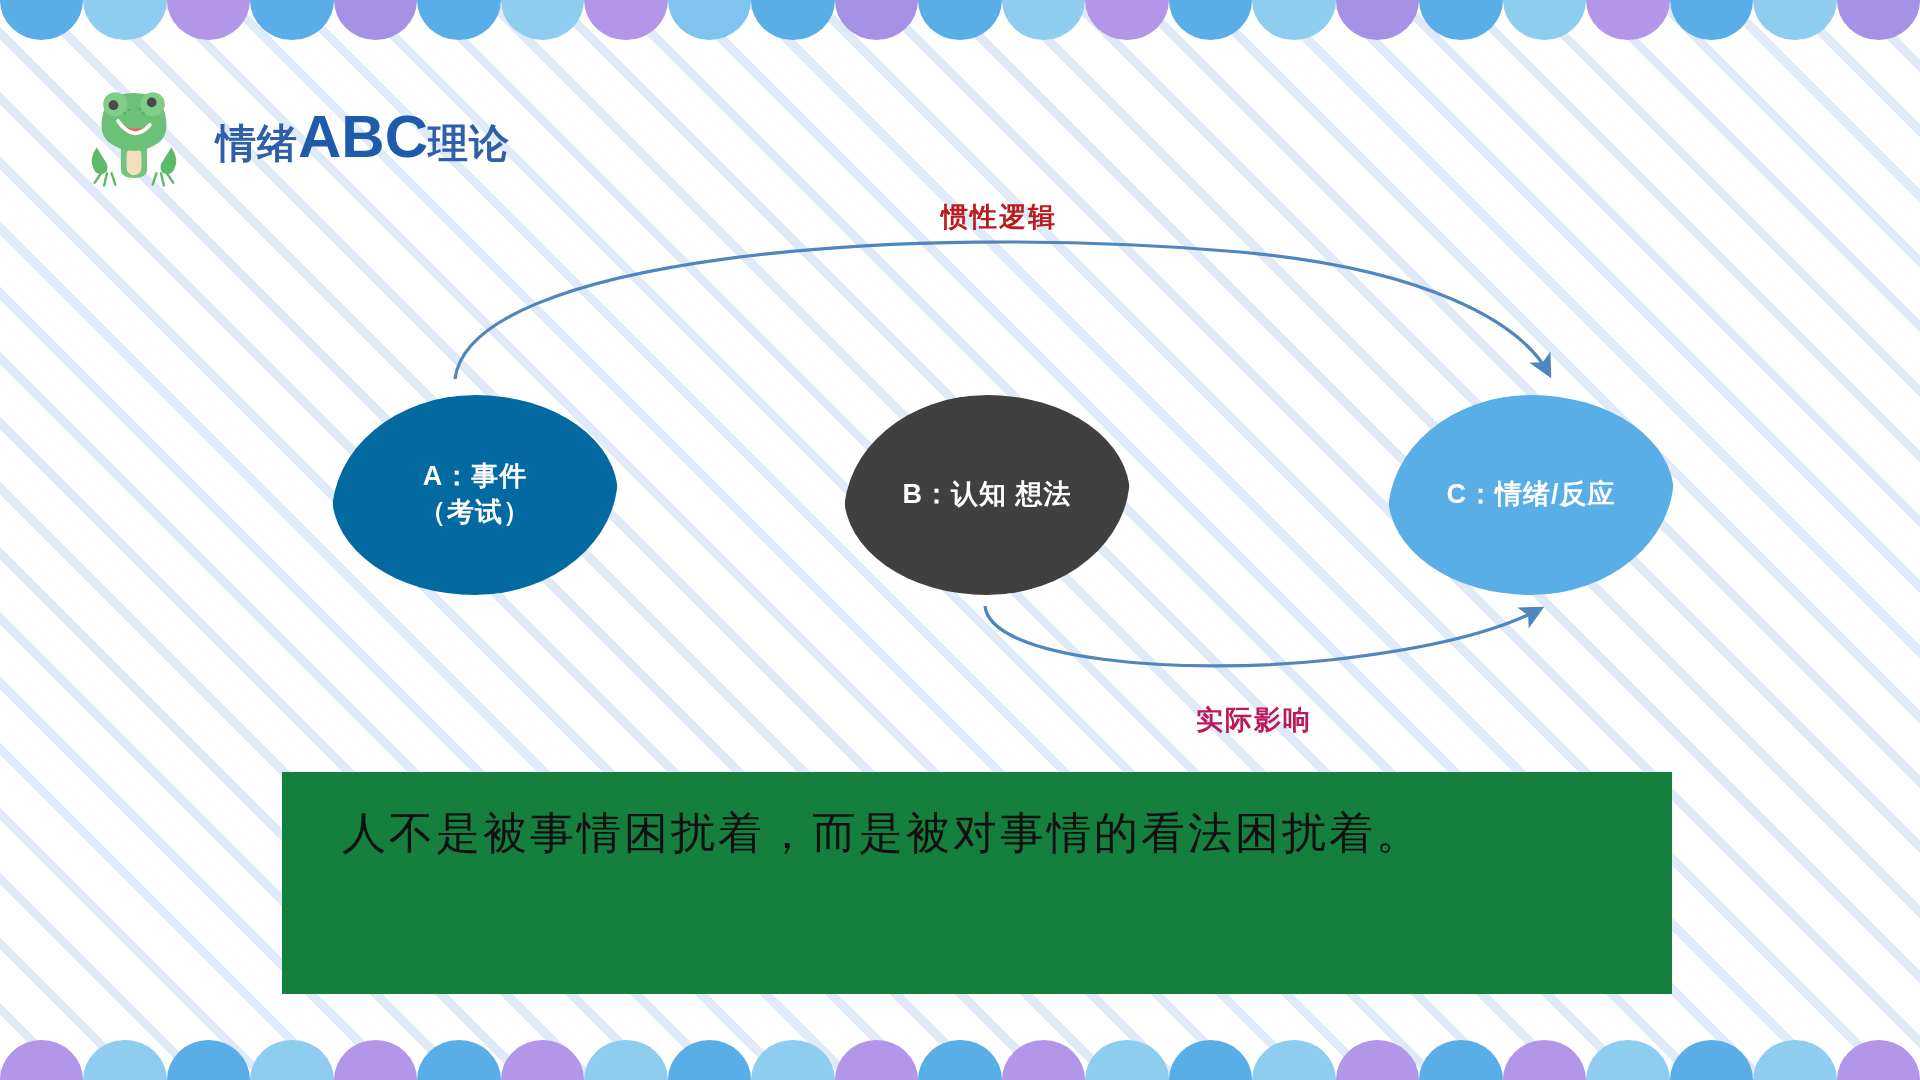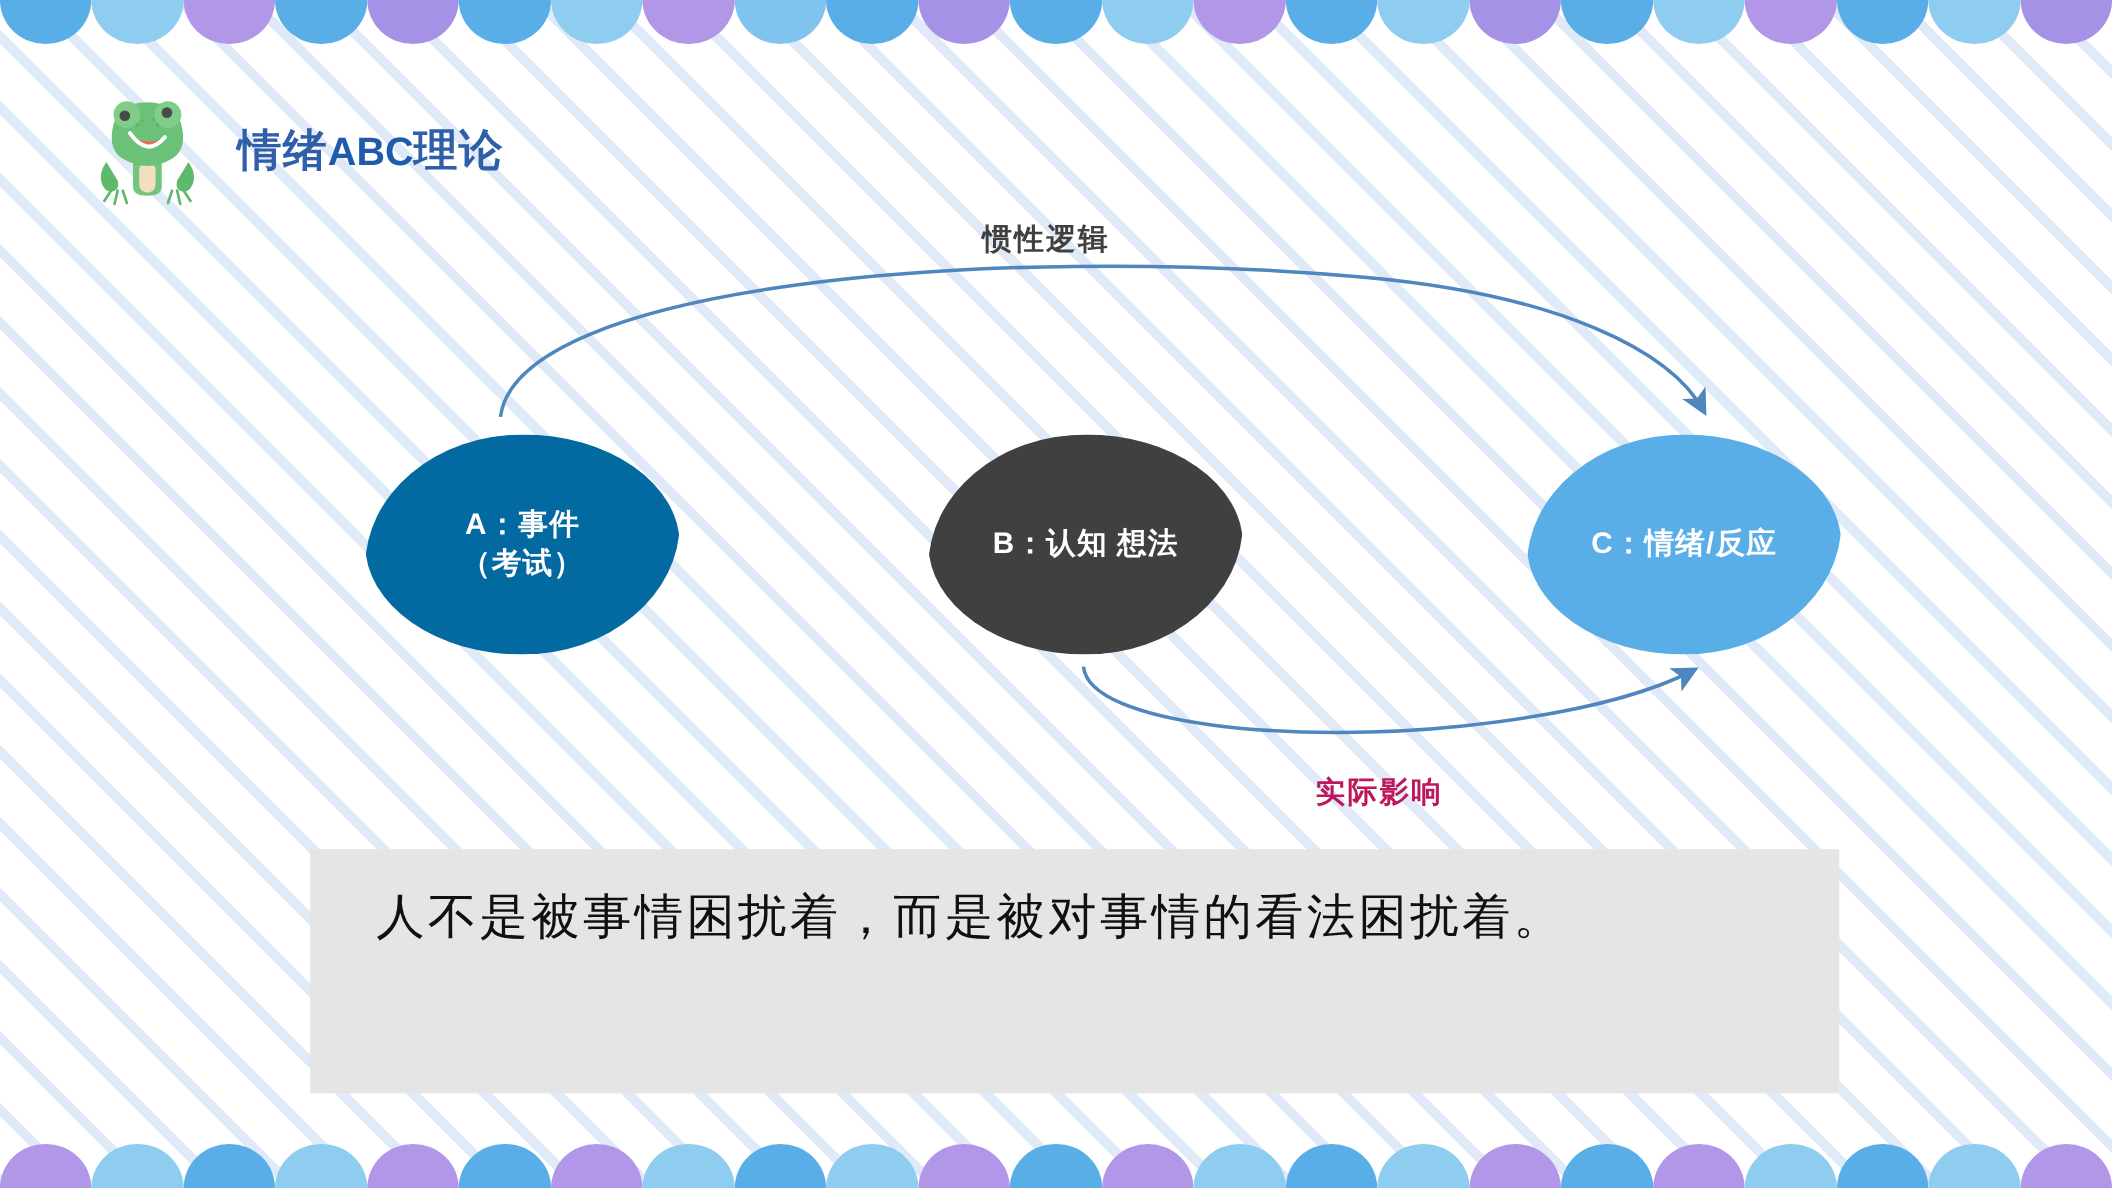--- a/index.html
+++ b/index.html
@@ -67,21 +67,21 @@
   #frog-logo { width: 112px; height: 112px; display: block; }
   #page-title {
     font-size: 40px;
     letter-spacing: 1px;
     white-space: nowrap;
     color: #2f5fa8;
     font-weight: 600;
   }
   #page-title .abc {
     font-weight: 800;
-    font-size: 36px;
+    font-size: 60px;
     color: #1f5bab;
     letter-spacing: 0px;
   }
 
   
   #diagram {
     position: absolute;
     left: 0; top: 0;
     width: 1920px; height: 1080px;
     pointer-events: none;
@@ -241,24 +241,24 @@
     <span class="node-inner">A：事件
 （考试）</span>
   </div>
   <div class="node" id="node-b" style="background-color: #404040;">
     <span class="node-inner">B：认知 想法</span>
   </div>
   <div class="node" id="node-c" style="background-color: rgb(90, 174, 232);">
     <span class="node-inner">C：情绪/反应</span>
   </div>
 
-  <div class="edge-label" id="label-top" style="color: #404040;">惯性逻辑</div>
+  <div class="edge-label" id="label-top" style="color: #b91c1c; margin-left: 48px;">惯性逻辑</div>
   <div class="edge-label" id="label-bottom" style="color: #be185d; margin-left: 28px;">实际影响</div>
 
-  <div id="quote-box" style="background-color: #e5e5e5;">
+  <div id="quote-box" style="background-color: #15803d;">
     <div id="quote-text">人不是被事情困扰着，而是被对事情的看法困扰着。</div>
   </div>
 
   <div class="scallop-row bottom" id="scallop-bottom">
       <div class="scallop" style="background-color: rgb(178, 150, 232);"></div>
       <div class="scallop" style="background-color: rgb(142, 205, 240);"></div>
       <div class="scallop" style="background-color: rgb(90, 174, 232);"></div>
       <div class="scallop" style="background-color: rgb(142, 205, 240);"></div>
       <div class="scallop" style="background-color: rgb(178, 150, 232);"></div>
       <div class="scallop" style="background-color: rgb(90, 174, 232);"></div>

